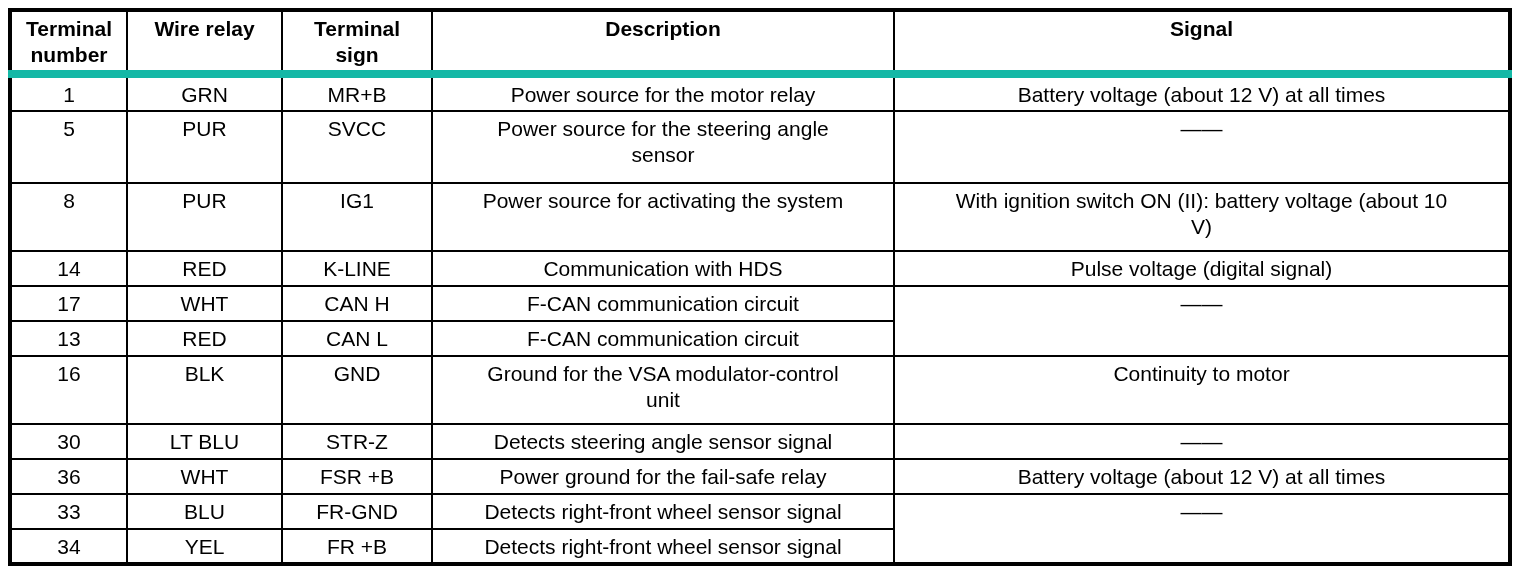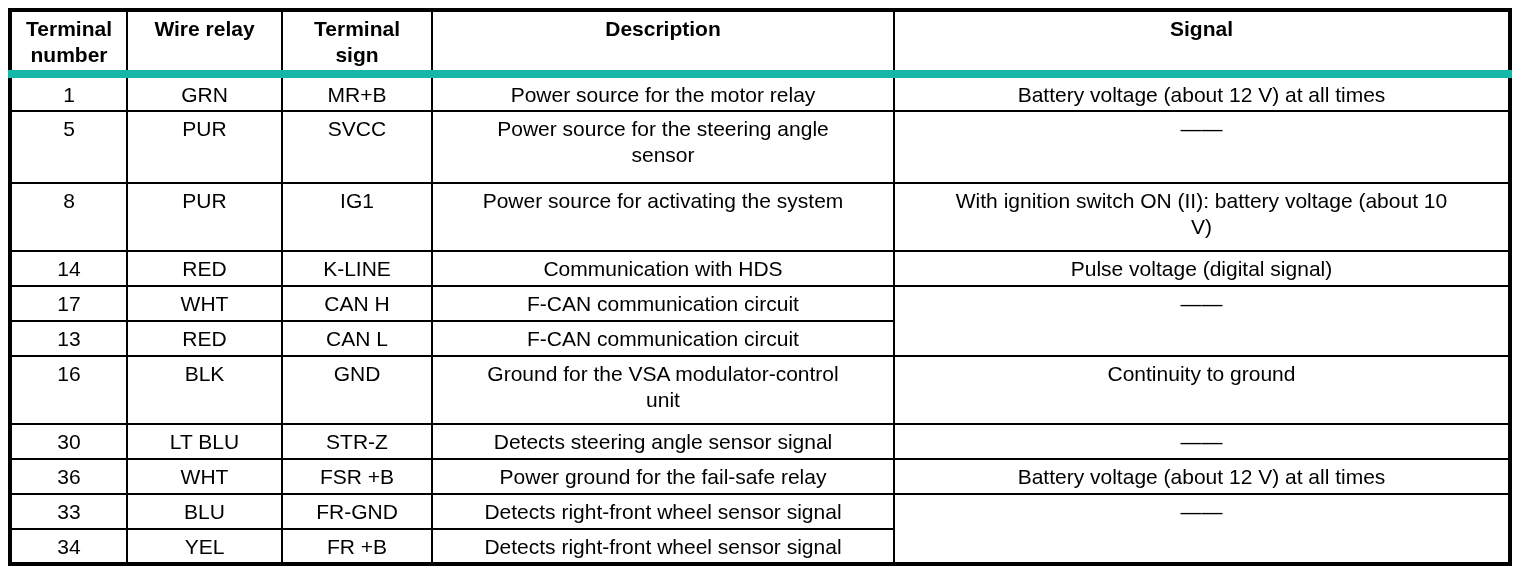--- a/index.html
+++ b/index.html
@@ -117,21 +117,21 @@
         <td class="center">RED</td>
         <td class="center">CAN L</td>
         <td class="left">F-CAN communication circuit</td>
       </tr>
       <tr class="h-tall-b">
         <td class="center">16</td>
         <td class="center">BLK</td>
         <td class="center">GND</td>
         <td class="left">Ground for the VSA modulator-control
 unit</td>
-        <td class="left">Continuity to ground</td>
+        <td class="left">Continuity to motor</td>
       </tr>
       <tr class="h-single">
         <td class="center">30</td>
         <td class="center">LT BLU</td>
         <td class="center">STR-Z</td>
         <td class="left">Detects steering angle sensor signal</td>
         <td class="dash-cell">——</td>
       </tr>
       <tr class="h-single">
         <td class="center">36</td>

